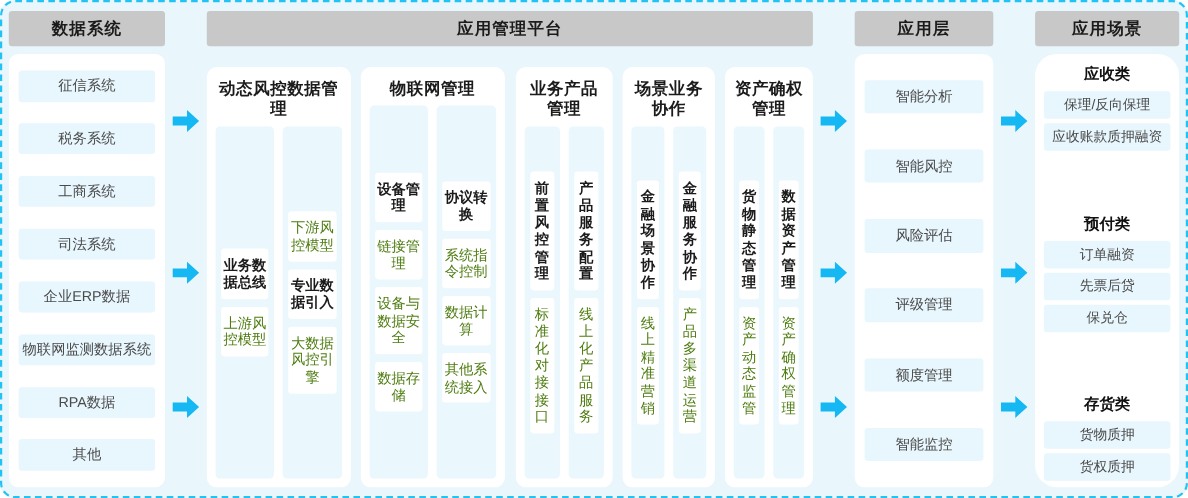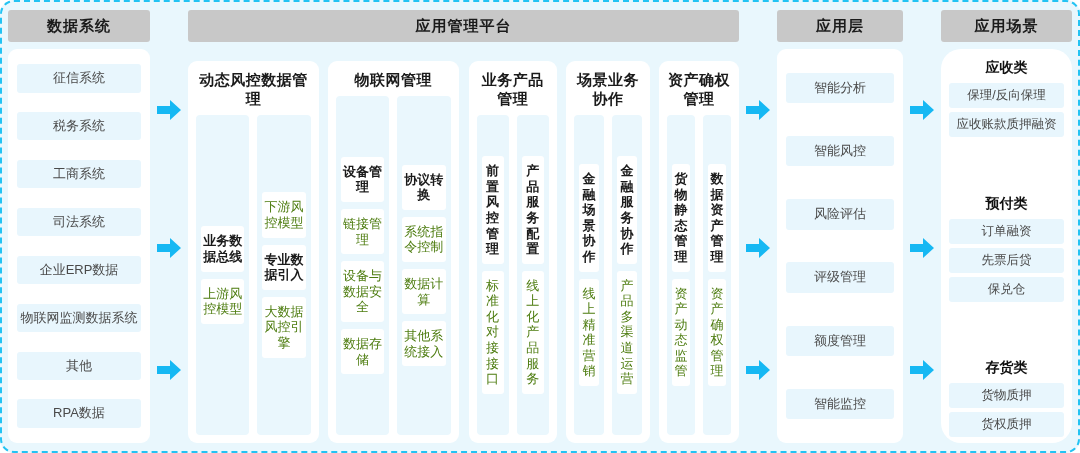--- a/index.html
+++ b/index.html
@@ -180,22 +180,22 @@
 
   <div class="col col-data">
     <div class="col-header">数据系统</div>
     <div class="col-body">
       <div class="chip">征信系统</div>
       <div class="chip">税务系统</div>
       <div class="chip">工商系统</div>
       <div class="chip">司法系统</div>
       <div class="chip">企业ERP数据</div>
       <div class="chip">物联网监测数据系统</div>
+      <div class="chip">RPA数据</div>
       <div class="chip">其他</div>
-      <div class="chip">RPA数据</div>
     </div>
   </div>
 
   <div class="arrow-col">
     <div class="arrow" style="top:88px">
       <svg viewBox="0 0 26 24">
           <path d="M1 8 H14 V2 L25 12 L14 22 V16 H1 Z" fill="#16b8f3"></path>
         </svg>
     </div>
     <div class="arrow" style="top:226px">

